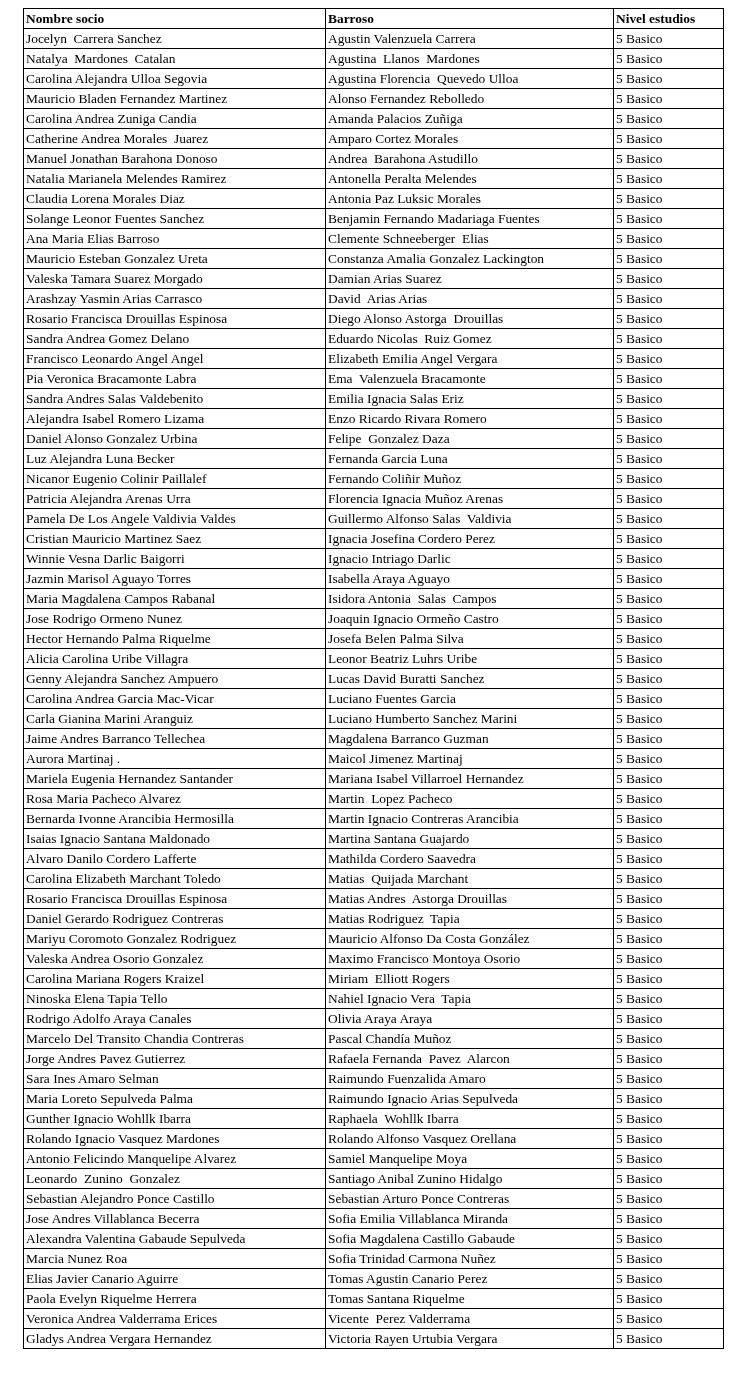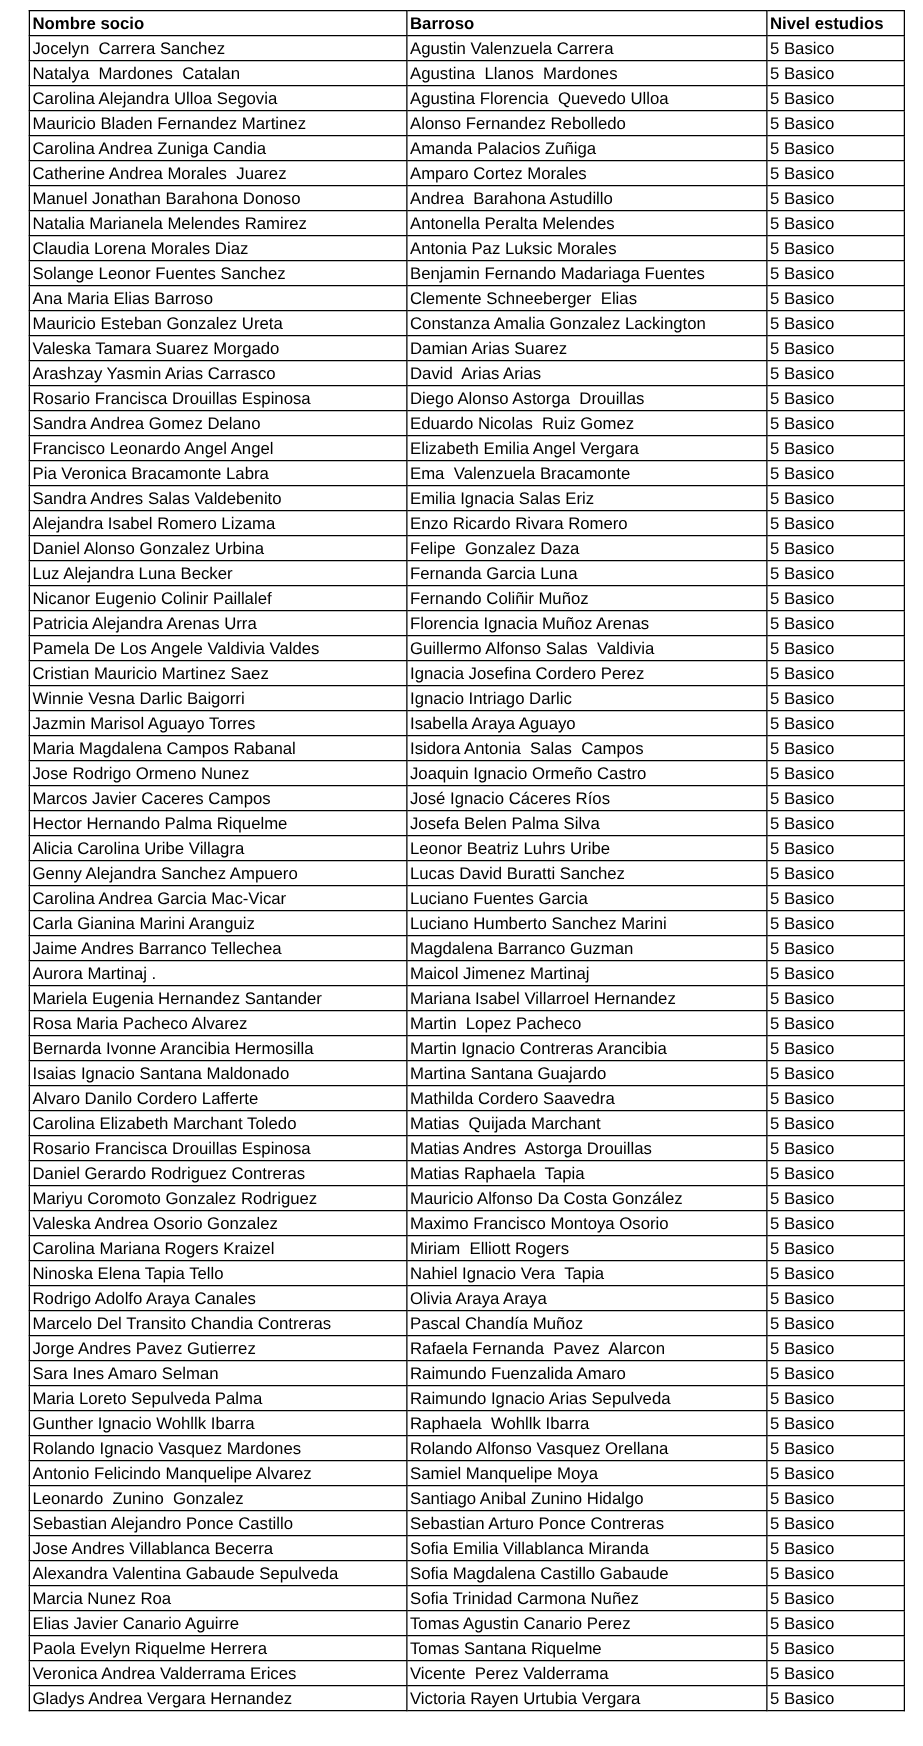--- a/index.html
+++ b/index.html
@@ -1,20 +1,20 @@
 <!DOCTYPE html>
 <html><head>
 <meta charset="utf-8">
 <style>
   html, body { margin: 0; padding: 0; background: #ffffff; }
   body { width: 738px; height: 1397px; position: relative; overflow: hidden; }
   table {
     position: absolute; left: 23px; top: 8px;
     border-collapse: collapse;
-    font-family: Liberation Sans, sans-serif;
+    font-family: Liberation Serif, serif;
     font-size: 13.4px; color: #000;
     table-layout: fixed;
     width: 700px;
   }
   col.c1 { width: 302px; }
   col.c2 { width: 288px; }
   col.c3 { width: 110px; }
   td, th {
     border: 1px solid #000;
     height: 19px; padding: 0 0 0 2px;
@@ -185,25 +185,20 @@
         <td>Maria Magdalena Campos Rabanal</td>
         <td>Isidora Antonia  Salas  Campos</td>
         <td>5 Basico</td>
       </tr>
       <tr>
         <td>Jose Rodrigo Ormeno Nunez</td>
         <td>Joaquin Ignacio Ormeño Castro</td>
         <td>5 Basico</td>
       </tr>
       <tr>
-        <td>Marcos Javier Caceres Campos</td>
-        <td>José Ignacio Cáceres Ríos</td>
-        <td>5 Basico</td>
-      </tr>
-      <tr>
         <td>Hector Hernando Palma Riquelme</td>
         <td>Josefa Belen Palma Silva</td>
         <td>5 Basico</td>
       </tr>
       <tr>
         <td>Alicia Carolina Uribe Villagra</td>
         <td>Leonor Beatriz Luhrs Uribe</td>
         <td>5 Basico</td>
       </tr>
       <tr>
@@ -261,21 +256,21 @@
         <td>Matias  Quijada Marchant</td>
         <td>5 Basico</td>
       </tr>
       <tr>
         <td>Rosario Francisca Drouillas Espinosa</td>
         <td>Matias Andres  Astorga Drouillas</td>
         <td>5 Basico</td>
       </tr>
       <tr>
         <td>Daniel Gerardo Rodriguez Contreras</td>
-        <td>Matias Raphaela  Tapia</td>
+        <td>Matias Rodriguez  Tapia</td>
         <td>5 Basico</td>
       </tr>
       <tr>
         <td>Mariyu Coromoto Gonzalez Rodriguez</td>
         <td>Mauricio Alfonso Da Costa González</td>
         <td>5 Basico</td>
       </tr>
       <tr>
         <td>Valeska Andrea Osorio Gonzalez</td>
         <td>Maximo Francisco Montoya Osorio</td>

